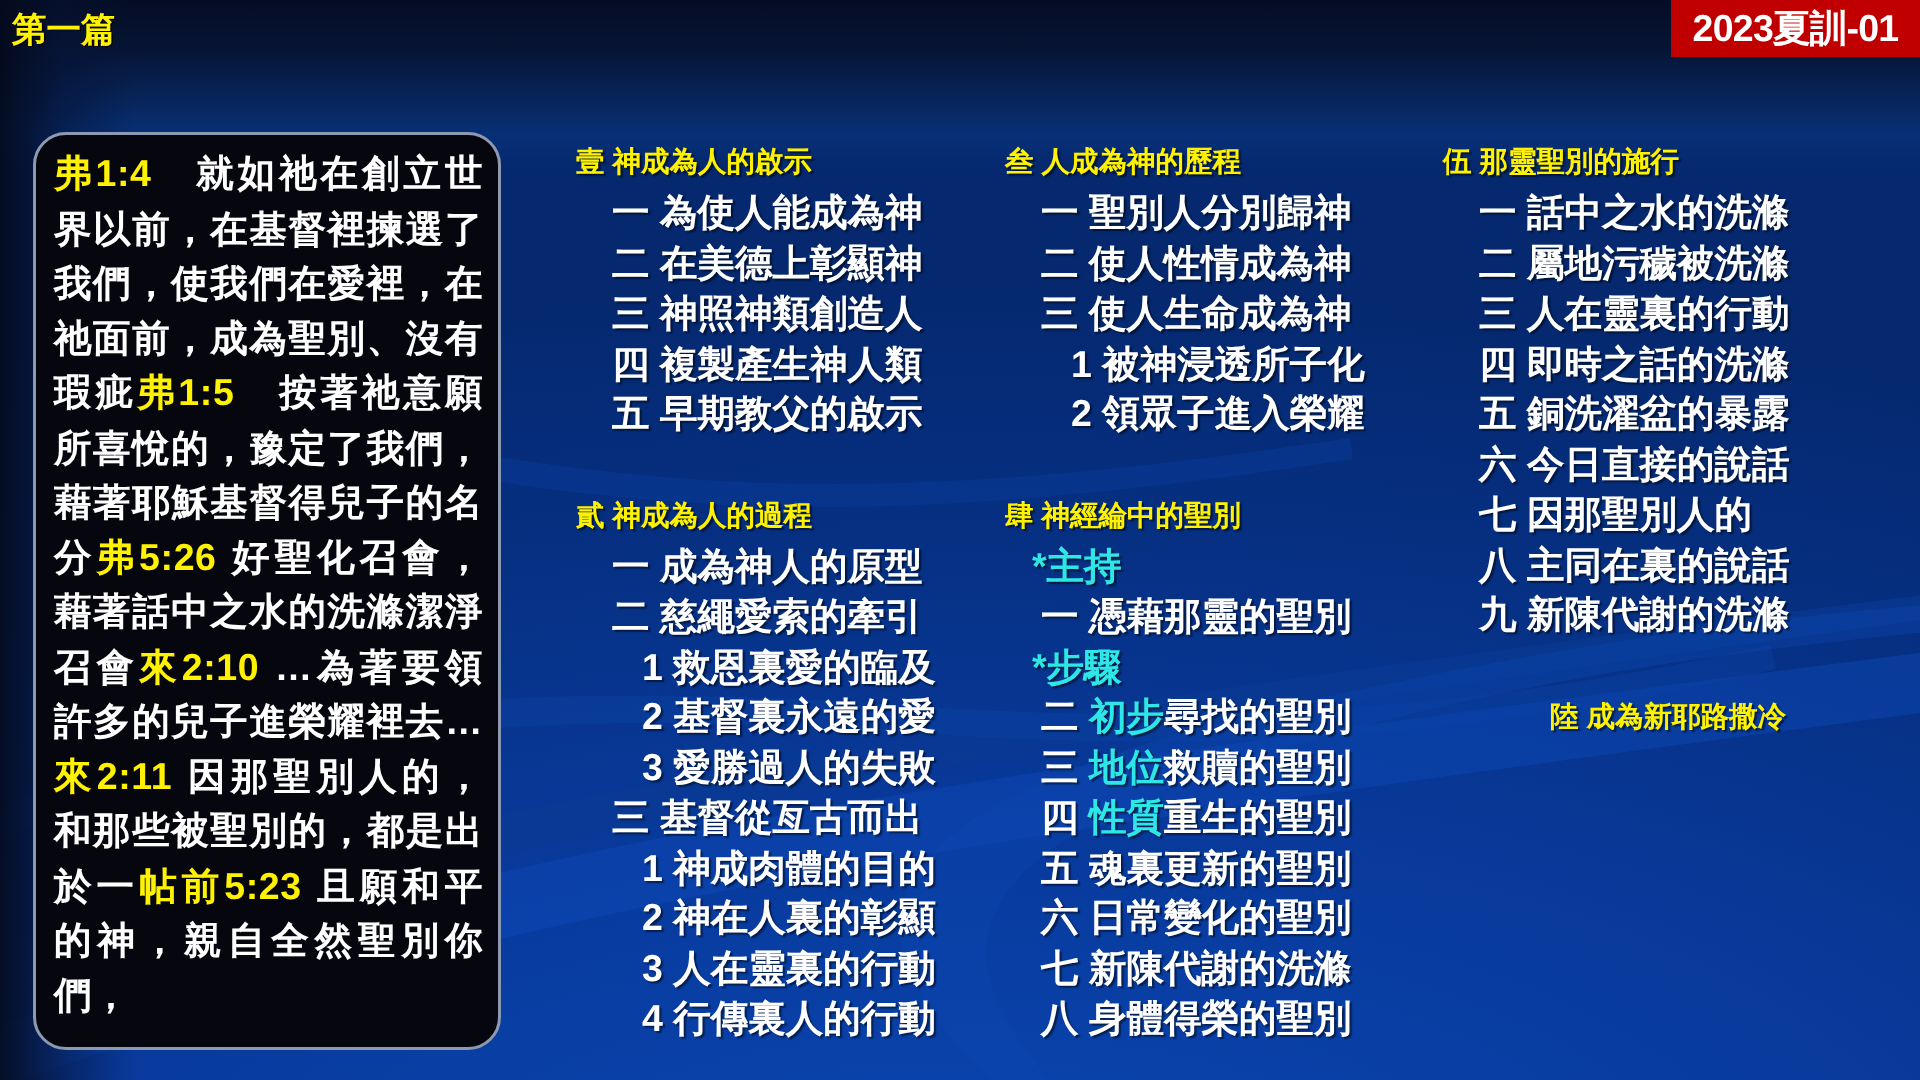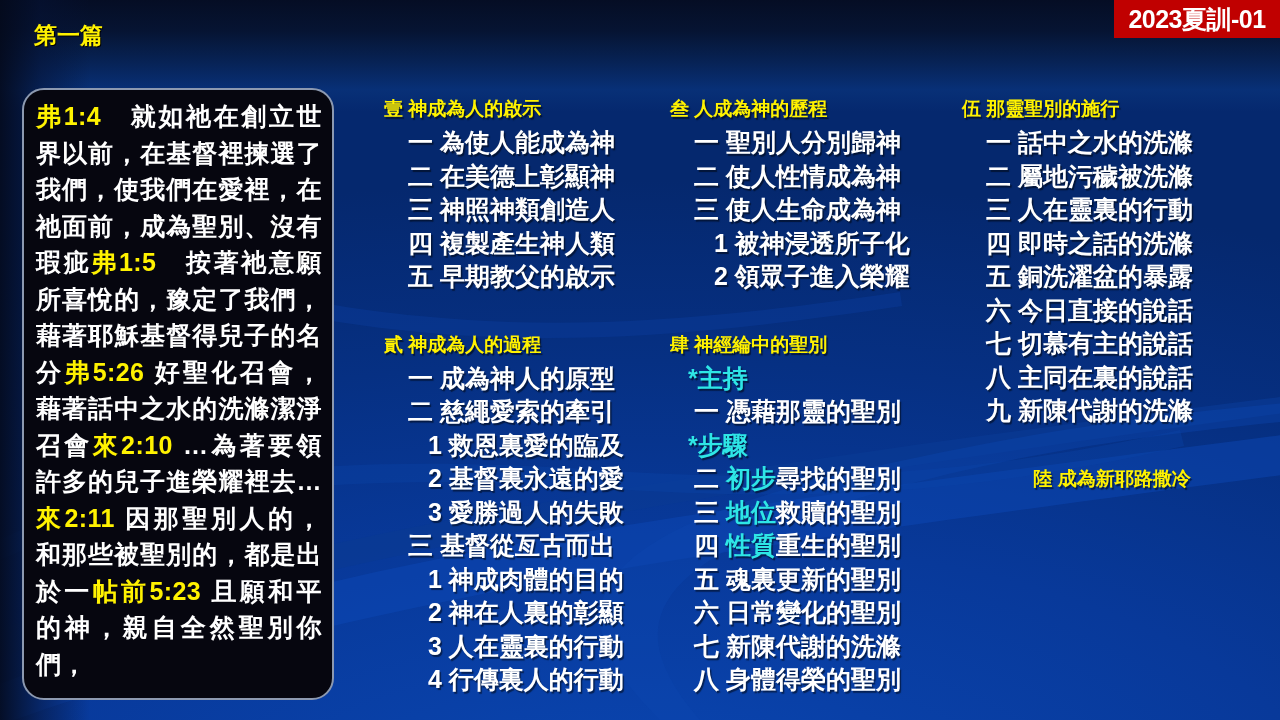--- a/index.html
+++ b/index.html
@@ -47,26 +47,25 @@
   #header {
     position: absolute;
     left: 0; top: 0;
     width: 1280px;
     height: 72px;
     z-index: 6;
   }
   .hdr-row {
     position: absolute;
     left: 8px;
-    top: 20px;
+    top: 4px;
     width: 1160px;
     display: flex;
     align-items: flex-end;
     gap: 8px;
-    margin-left: 26px;
   }
   .hdr-tag {
     flex: none;
     color: #FFF200;
     font-size: 23px;
     font-weight: bold;
     line-height: 30px;
     letter-spacing: 0px;
     text-shadow: 1px 1px 0 #000;
     white-space: nowrap;
@@ -238,20 +237,20 @@
       <div class="pt lv1">八 身體得榮的聖別</div>
     </div>
   <div class="col" id="col-3">
       <div class="sec-head">伍 那靈聖別的施行</div>
       <div class="pt lv1">一 話中之水的洗滌</div>
       <div class="pt lv1">二 屬地污穢被洗滌</div>
       <div class="pt lv1">三 人在靈裏的行動</div>
       <div class="pt lv1">四 即時之話的洗滌</div>
       <div class="pt lv1">五 銅洗濯盆的暴露</div>
       <div class="pt lv1">六 今日直接的說話</div>
-      <div class="pt lv1">七 切慕有主的說話</div>
+      <div class="pt lv1">七 因那聖別人的</div>
       <div class="pt lv1">八 主同在裏的說話</div>
       <div class="pt lv1">九 新陳代謝的洗滌</div>
       <div class="gap"></div>
       <div class="sec-head c-center">陸 成為新耶路撒冷</div>
     </div>
 
 </div>
 
 </body></html>

